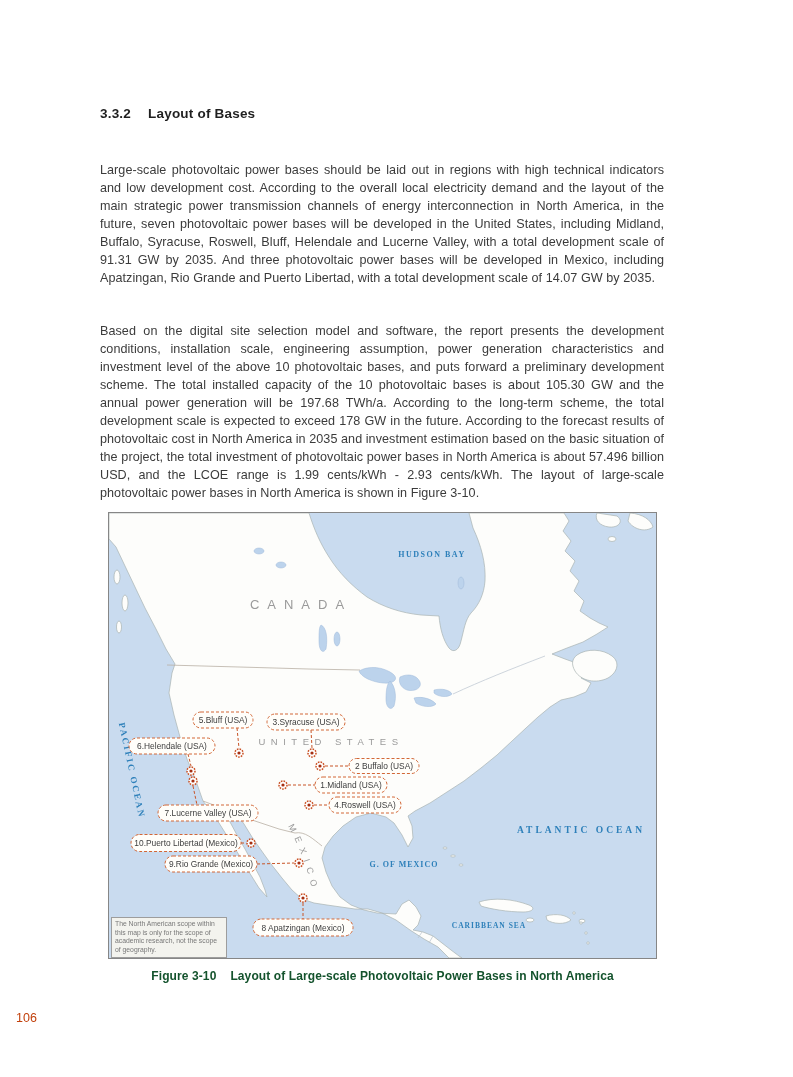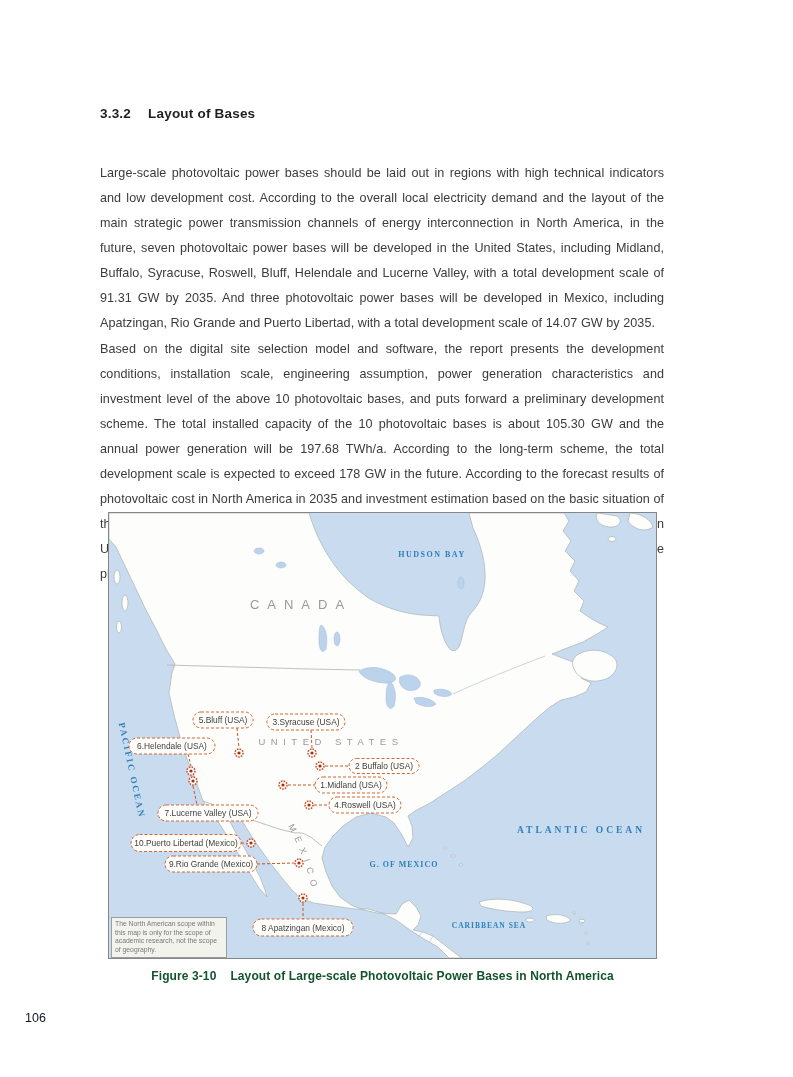--- a/index.html
+++ b/index.html
@@ -7,42 +7,42 @@
     position:relative; width:793px; height:1077px; background:#ffffff;
     font-family:"Liberation Sans", sans-serif; overflow:hidden;
   }
   .heading {
     position:absolute; left:100px; top:106px;
     font-size:13.5px; font-weight:bold; color:#1f1f1f; letter-spacing:0.2px;
   }
   .heading .num { margin-right:17px; }
   .para {
     position:absolute; left:100px; width:564px;
-    font-size:12.6px; line-height:25px; color:#3b3b3b;
+    font-size:12.6px; line-height:18px; color:#3b3b3b;
     text-align:justify; letter-spacing:0.05px;
   }
   #para1 { top:148px; }
-  #para2 { top:324px; }
+  #para2 { top:309px; }
   .figure {
     position:absolute; left:108px; top:512px; width:547px; height:445px;
     border:1px solid #868686; box-sizing:content-box; background:#c9dbef;
   }
   .figure svg { display:block; }
   .map-note {
     position:absolute; left:2px; bottom:0px; width:108px;
     background:#f3f3ee; border:1px solid #9d9d9d;
     font-size:6.8px; line-height:1.3; color:#787878; padding:2px 3px;
   }
   .caption {
     position:absolute; left:108px; top:969px; width:549px; text-align:center;
     color:#14532d; font-weight:bold; font-size:12px; letter-spacing:0.1px;
   }
   .caption .cap-label { margin-right:14px; }
   .pagenum {
-    position:absolute; left:25px; top:1011px; font-size:12.5px; color:#0f172a;
+    position:absolute; left:16px; top:1011px; font-size:12.5px; color:#c2410c;
   }
   
   .land   { fill:#fdfdfb; stroke:#a9b3b2; stroke-width:0.7; stroke-linejoin:round; }
   .waterb { fill:#bcd3ec; stroke:#9fb9d8; stroke-width:0.5; }
   .bline  { fill:none; stroke:#b9b0a5; stroke-width:0.8; }
   .rline  { fill:none; stroke:#b9c3cf; stroke-width:0.7; }
   .ocean-label {
     fill:#2e80ba; font-family:"Liberation Serif", serif; font-weight:bold;
   }
   .country-label { fill:#9a9a9a; font-family:"Liberation Sans", sans-serif; }

